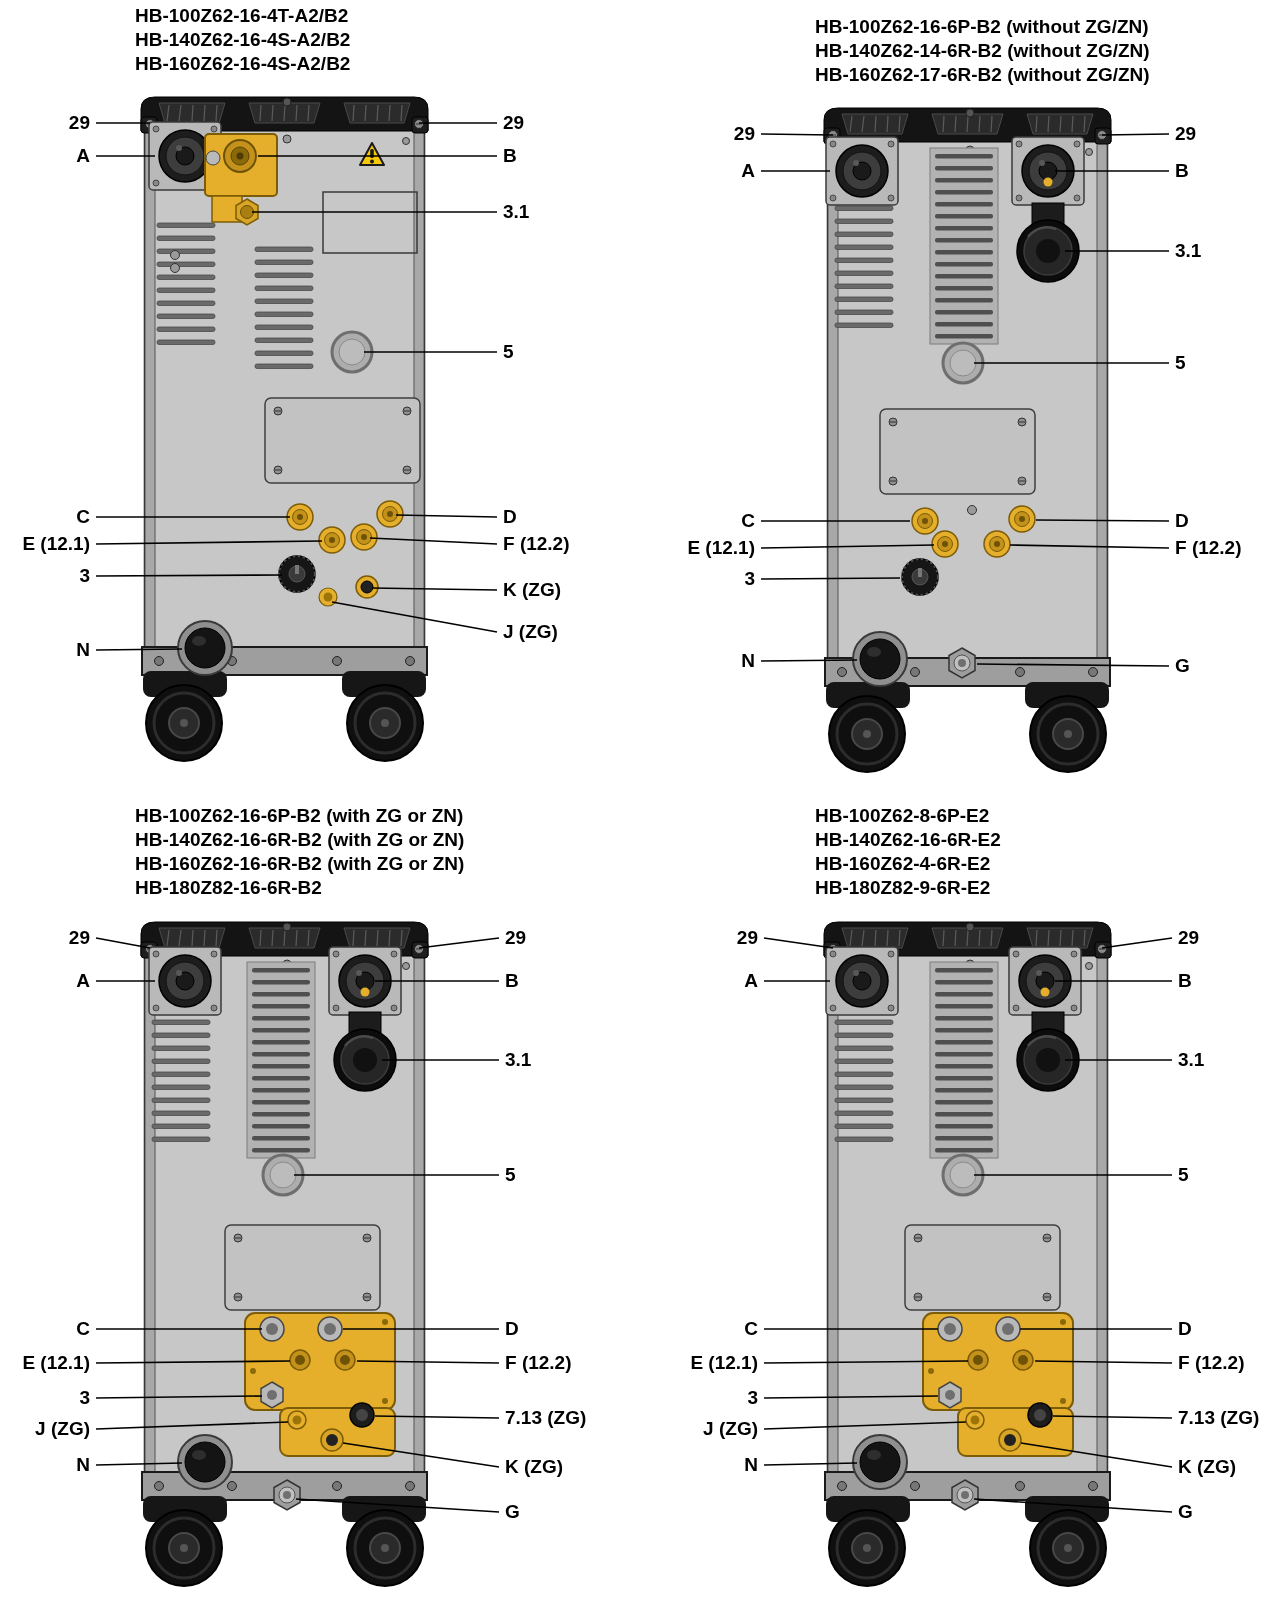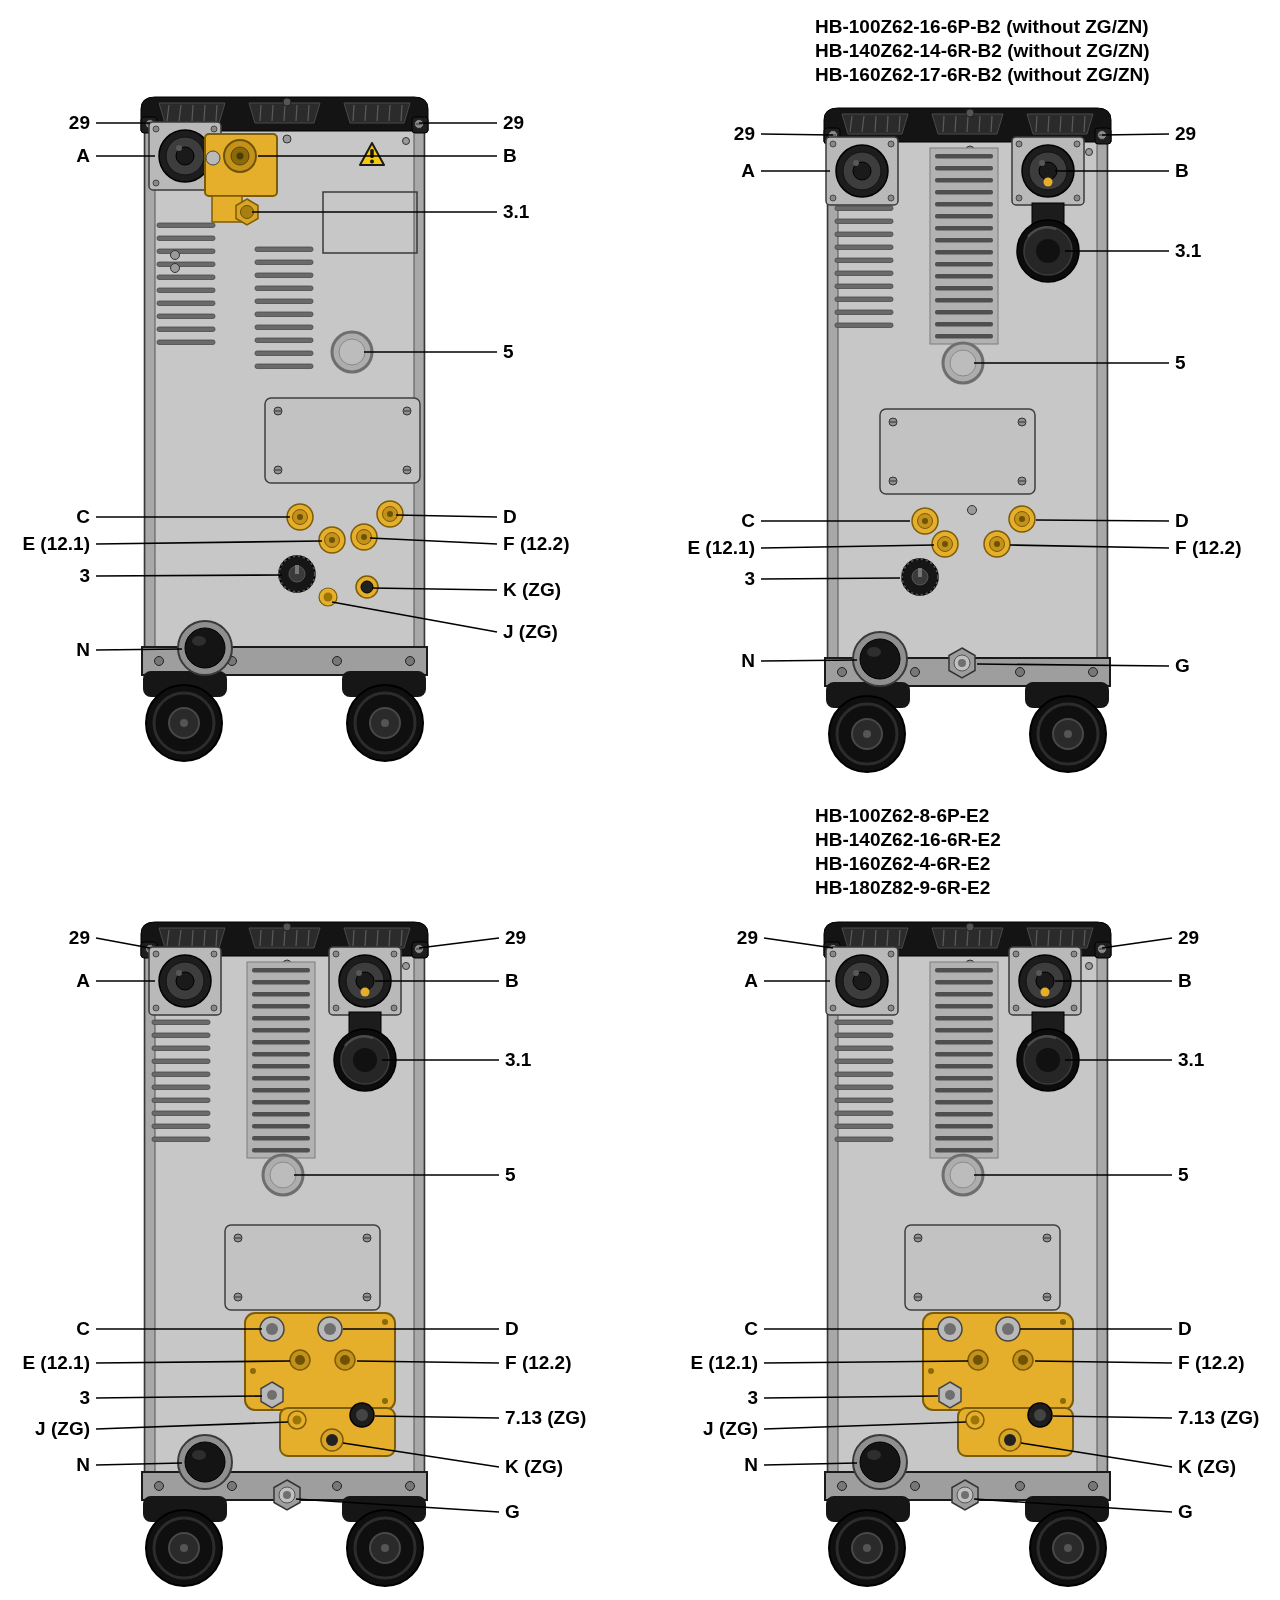--- a/index.html
+++ b/index.html
@@ -244,20 +244,25 @@
           <circle r="11" fill="#d9a526" stroke="#7c5c06" stroke-width="1.5"></circle>
           <circle r="6" fill="#222"></circle>
         </g>
   </g>
 </defs>
 </svg>
 
 <div id="figure">
 
   <div class="panel p-tl">
+    <div class="panel-title" style="left: 135px; top: 4px;">
+      <div>HB-100Z62-16-4T-A2/B2</div>
+      <div>HB-140Z62-16-4S-A2/B2</div>
+      <div>HB-160Z62-16-4S-A2/B2</div>
+    </div>
     <svg class="machine" width="295" height="670" viewBox="0 0 295 670">
       <use href="#m-body"></use>
       <use href="#m-cap"></use>
       <use href="#vent-left" x="20" y="128"></use>
       <use href="#vent-left" x="118" y="152"></use>
       <rect x="186" y="97" width="94" height="61" fill="none" stroke="#3a3a3a" stroke-width="1.5"></rect>
       <circle cx="38" cy="160" r="4.5" fill="#9a9a9a" stroke="#333"></circle>
       <circle cx="38" cy="173" r="4.5" fill="#9a9a9a" stroke="#333"></circle>
       <use href="#conn-round" x="48" y="61"></use>
       <use href="#gasblock" x="103" y="61"></use>
@@ -355,20 +360,26 @@
       <div class="callout" style="top: 111px; left: 535px;">29</div>
       <div class="callout" style="top: 148px; left: 535px;">B</div>
       <div class="callout" style="top: 228px; left: 535px;">3.1</div>
       <div class="callout" style="top: 340px; left: 535px;">5</div>
       <div class="callout" style="top: 498px; left: 535px;">D</div>
       <div class="callout" style="top: 525px; left: 535px;">F (12.2)</div>
       <div class="callout" style="top: 643px; left: 535px;">G</div>
     </div>
 
   <div class="panel p-bl">
+    <div class="panel-title" style="left: 135px; top: 4px;">
+      <div>HB-100Z62-16-6P-B2 (with ZG or ZN)</div>
+      <div>HB-140Z62-16-6R-B2 (with ZG or ZN)</div>
+      <div>HB-160Z62-16-6R-B2 (with ZG or ZN)</div>
+      <div>HB-180Z82-16-6R-B2</div>
+    </div>
     <svg class="machine" width="295" height="670" viewBox="0 0 295 670">
       <use href="#m-body"></use>
       <use href="#m-cap"></use>
       <use href="#vent-left" x="15" y="100"></use>
       <use href="#vent-center" x="110" y="42"></use>
       <use href="#conn-round" x="48" y="61"></use>
       <use href="#conn-round" x="228" y="61"></use>
       <circle cx="228" cy="72" r="4.5" fill="#e5af2c"></circle>
       <use href="#cyl31" x="228" y="140"></use>
       <use href="#hole5" x="146" y="255"></use>

